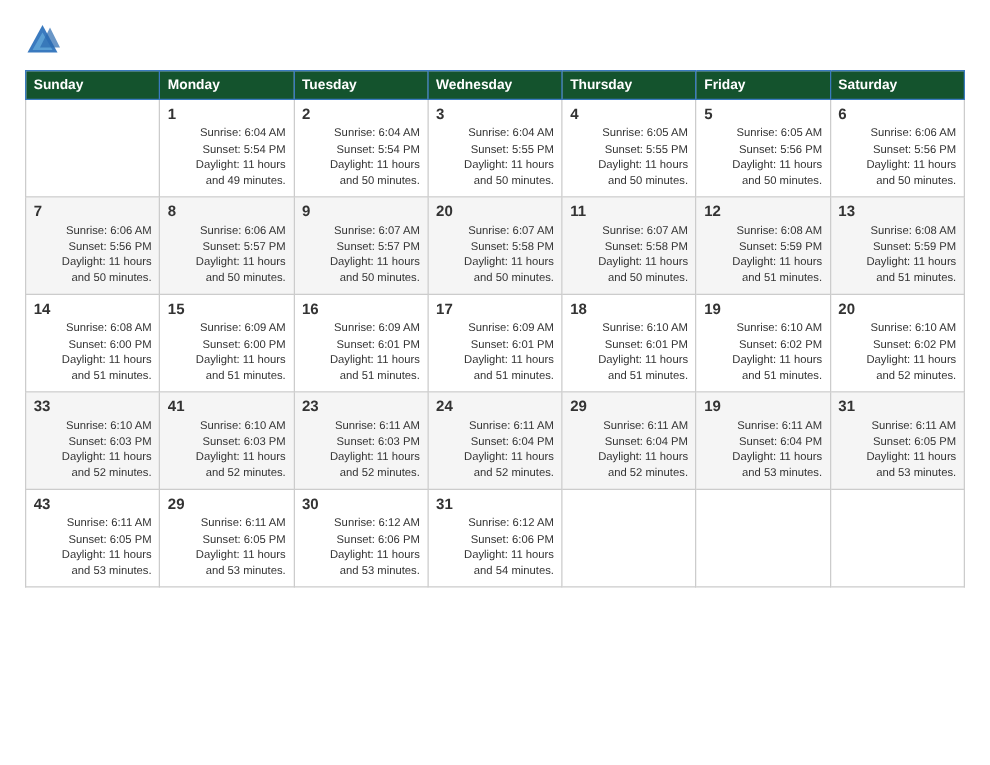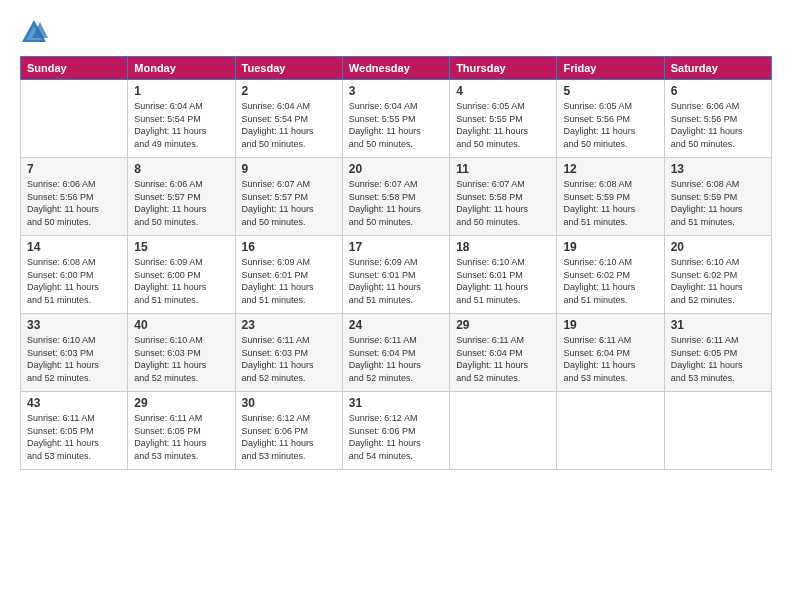--- a/index.html
+++ b/index.html
@@ -56,21 +56,21 @@
     .location {
       font-size: 14px;
       color: #555;
     }
     .calendar {
       width: 100%;
       border-collapse: collapse;
       font-size: 10px;
     }
     .calendar th {
-      background-color: #be185d;
+      background-color: #14532d;
       color: #fff;
       text-align: left;
       padding: 5px 6px;
       font-size: 11px;
       font-weight: bold;
       border: 1px solid #3a7abf;
     }
     .calendar td {
       border: 1px solid #ccc;
       vertical-align: top;
@@ -84,20 +84,21 @@
     .day-number {
       font-size: 12px;
       font-weight: bold;
       color: #333;
       margin-bottom: 2px;
     }
     .day-info {
       font-size: 9px;
       color: #333;
       line-height: 1.4;
+      text-align: right;
     }
     .row-shaded td {
       background-color: #f5f5f5;
     }
     .row-white td {
       background-color: #fff;
     }
   </style>
 </head>
 <body>
@@ -283,21 +284,21 @@
         </tr>
         <tr class="row-shaded">
           <td>
             <div class="day-number">33</div>
             <div class="day-info" style="white-space: pre-line;">Sunrise: 6:10 AM
 Sunset: 6:03 PM
 Daylight: 11 hours
 and 52 minutes.</div>
           </td>
           <td>
-            <div class="day-number">40</div>
+            <div class="day-number">41</div>
             <div class="day-info" style="white-space: pre-line;">Sunrise: 6:10 AM
 Sunset: 6:03 PM
 Daylight: 11 hours
 and 52 minutes.</div>
           </td>
           <td>
             <div class="day-number">23</div>
             <div class="day-info" style="white-space: pre-line;">Sunrise: 6:11 AM
 Sunset: 6:03 PM
 Daylight: 11 hours

